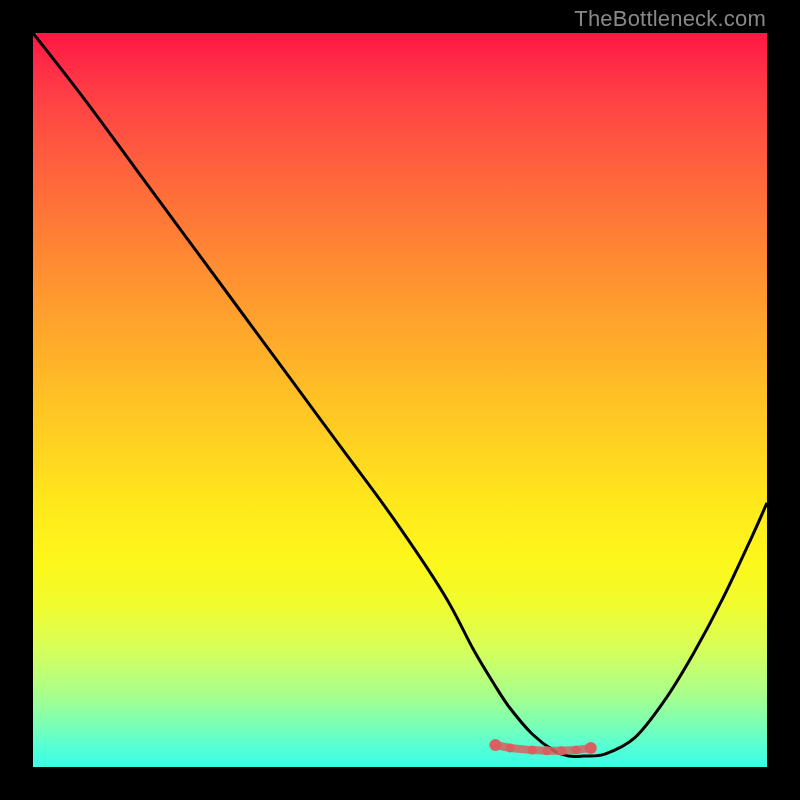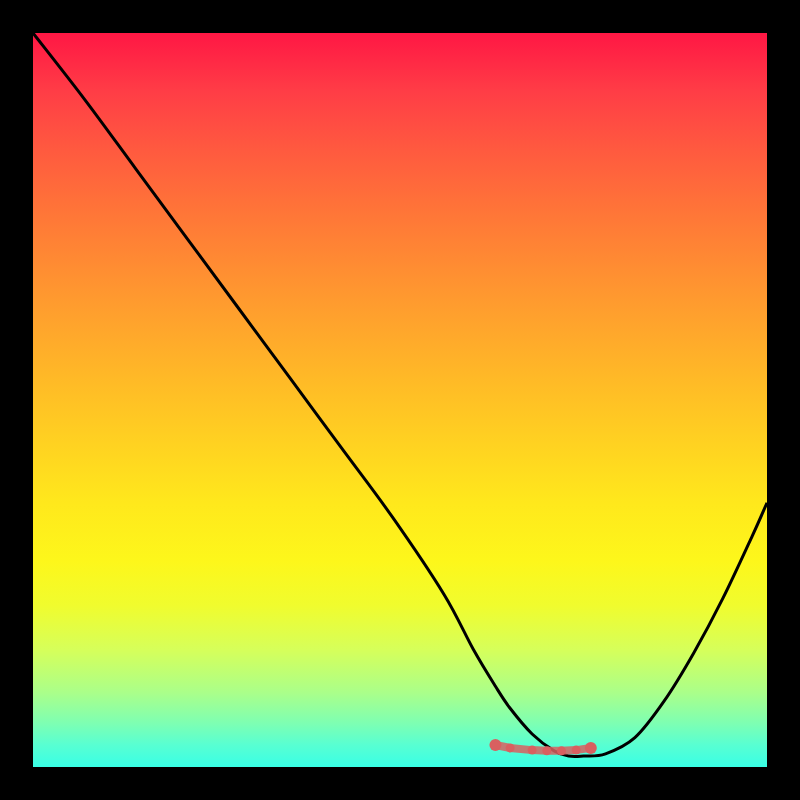--- a/index.html
+++ b/index.html
@@ -83,14 +83,15 @@
           <circle cx="477.1" cy="714.9159999999999" r="4.5" fill="#d86060"></circle>
           <circle cx="499.12000000000006" cy="717.118" r="4.5" fill="#d86060"></circle>
           <circle cx="513.8" cy="717.852" r="4.5" fill="#d86060"></circle>
           <circle cx="528.48" cy="717.852" r="4.5" fill="#d86060"></circle>
           <circle cx="543.16" cy="717.118" r="4.5" fill="#d86060"></circle>
           <circle cx="557.84" cy="714.9159999999999" r="6" fill="#d86060"></circle>
         </g>
     </svg>
   </div>
 
+  <div class="watermark">TheBottleneck.com</div>
 
 </div>
 
 </body></html>

